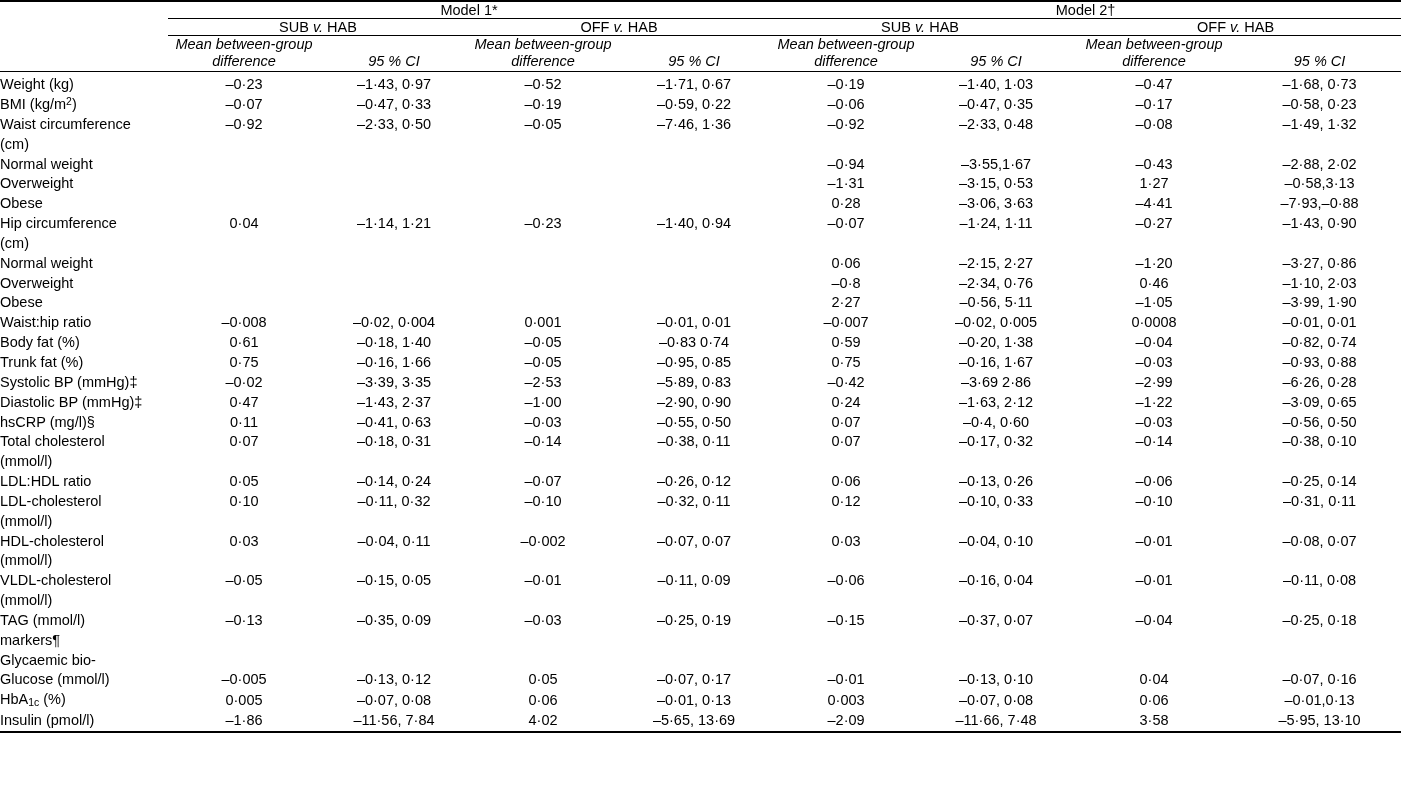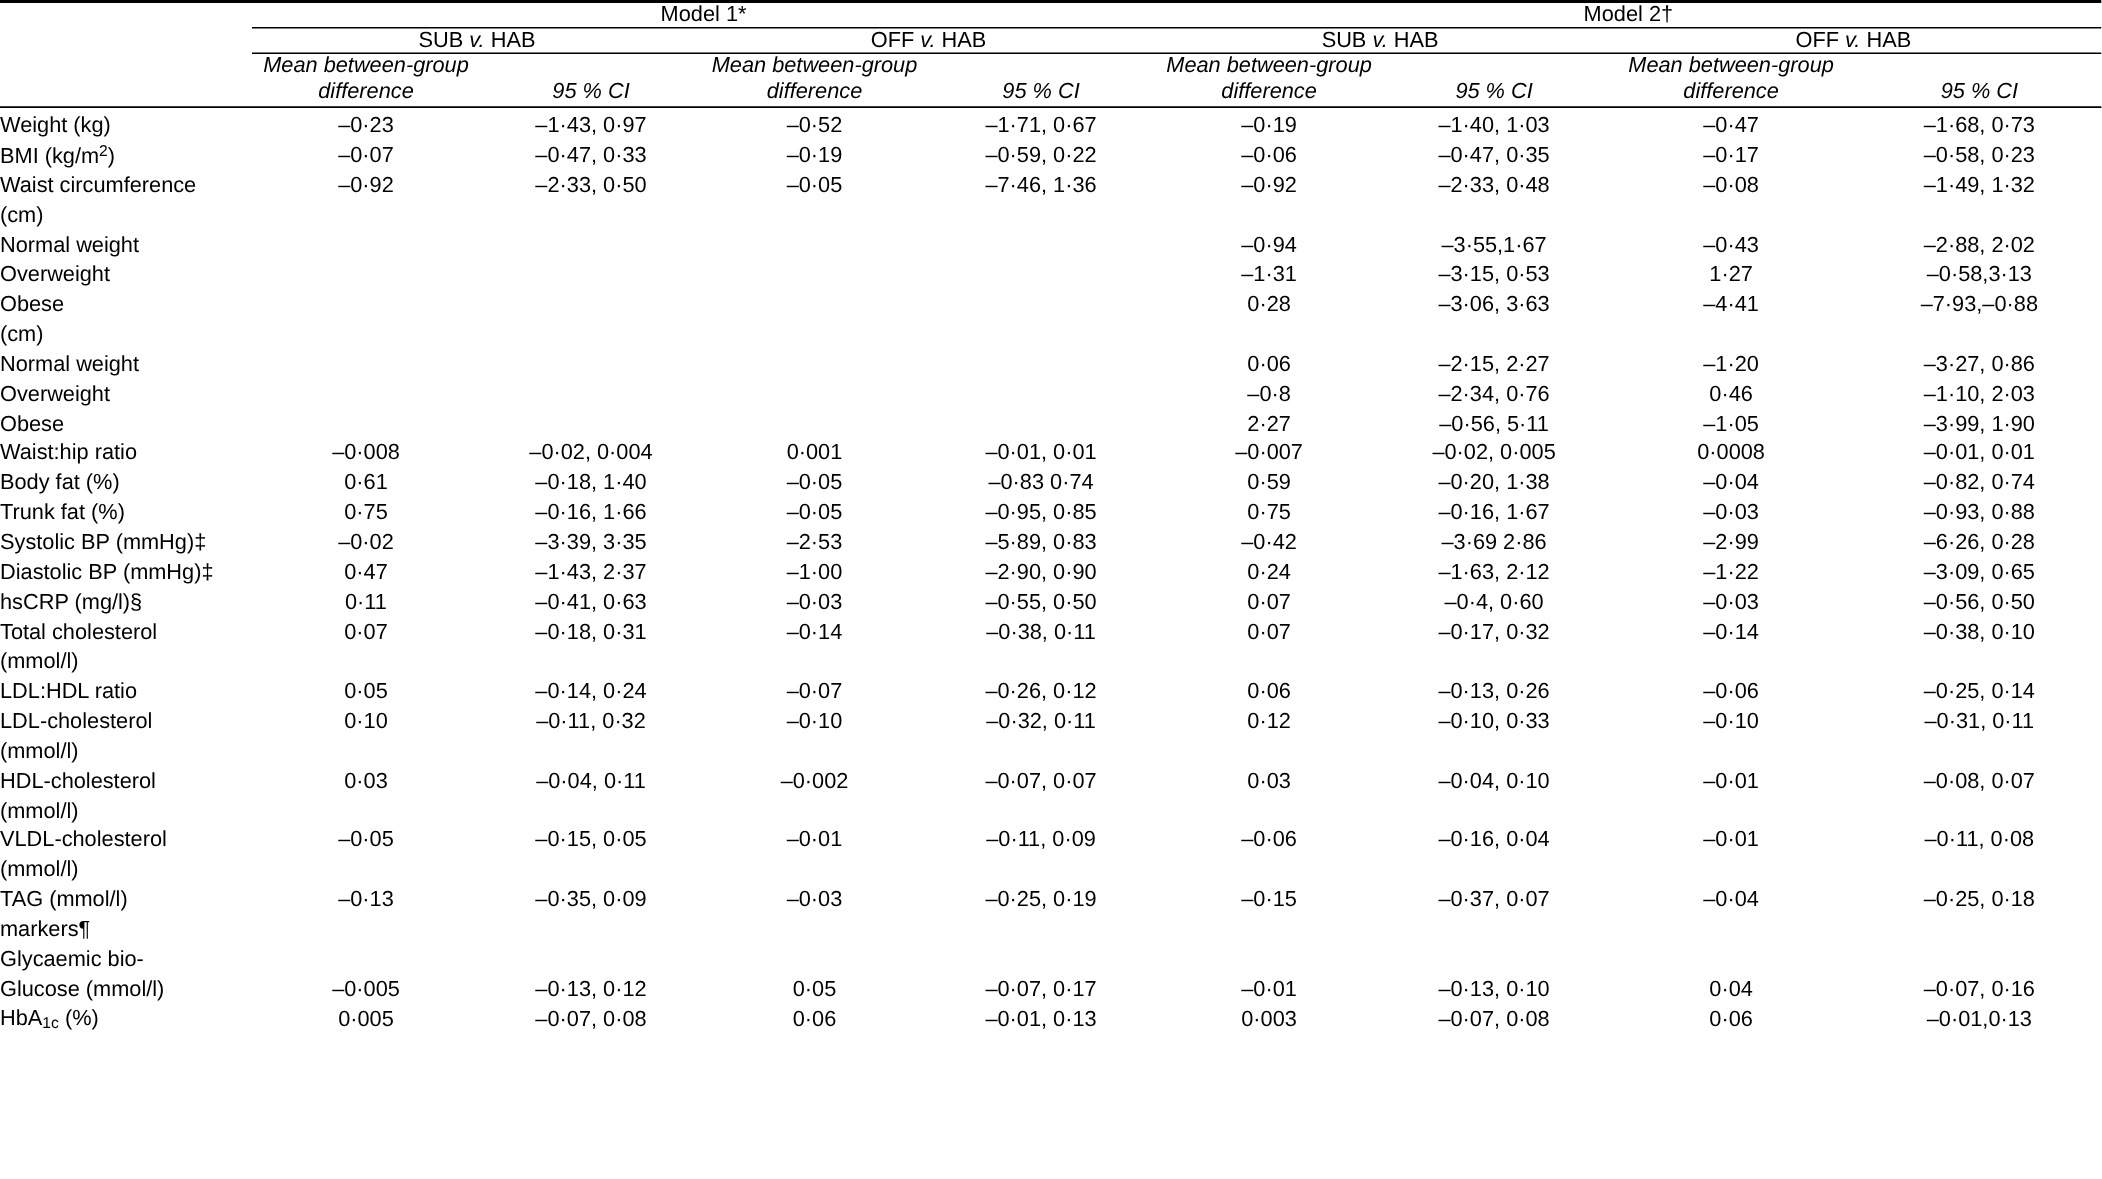--- a/index.html
+++ b/index.html
@@ -195,20 +195,31 @@
           <td class="num"></td>
           <td class="num"></td>
           <td class="num"></td>
           <td class="num"></td>
           <td class="num">0·28</td>
           <td class="num">–3·06, 3·63</td>
           <td class="num">–4·41</td>
           <td class="num">–7·93,–0·88</td>
         </tr>
         <tr>
+          <td class="lbl">Hip circumference</td>
+          <td class="num">0·04</td>
+          <td class="num">–1·14, 1·21</td>
+          <td class="num">–0·23</td>
+          <td class="num">–1·40, 0·94</td>
+          <td class="num">–0·07</td>
+          <td class="num">–1·24, 1·11</td>
+          <td class="num">–0·27</td>
+          <td class="num">–1·43, 0·90</td>
+        </tr>
+        <tr>
           <td class="lbl indent1">(cm)</td>
           <td class="num"></td>
           <td class="num"></td>
           <td class="num"></td>
           <td class="num"></td>
           <td class="num"></td>
           <td class="num"></td>
           <td class="num"></td>
           <td class="num"></td>
         </tr>
@@ -458,15 +469,26 @@
           <td class="lbl indent1">HbA<sub>1c</sub> (%)</td>
           <td class="num">0·005</td>
           <td class="num">–0·07, 0·08</td>
           <td class="num">0·06</td>
           <td class="num">–0·01, 0·13</td>
           <td class="num">0·003</td>
           <td class="num">–0·07, 0·08</td>
           <td class="num">0·06</td>
           <td class="num">–0·01,0·13</td>
         </tr>
+        <tr class="thick-bottom">
+          <td class="lbl indent1">Insulin (pmol/l)</td>
+          <td class="num">–1·86</td>
+          <td class="num">–11·56, 7·84</td>
+          <td class="num">4·02</td>
+          <td class="num">–5·65, 13·69</td>
+          <td class="num">–2·09</td>
+          <td class="num">–11·66, 7·48</td>
+          <td class="num">3·58</td>
+          <td class="num">–5·95, 13·10</td>
+        </tr>
       </tbody>
   </table>
 </div>
 
 </body></html>

